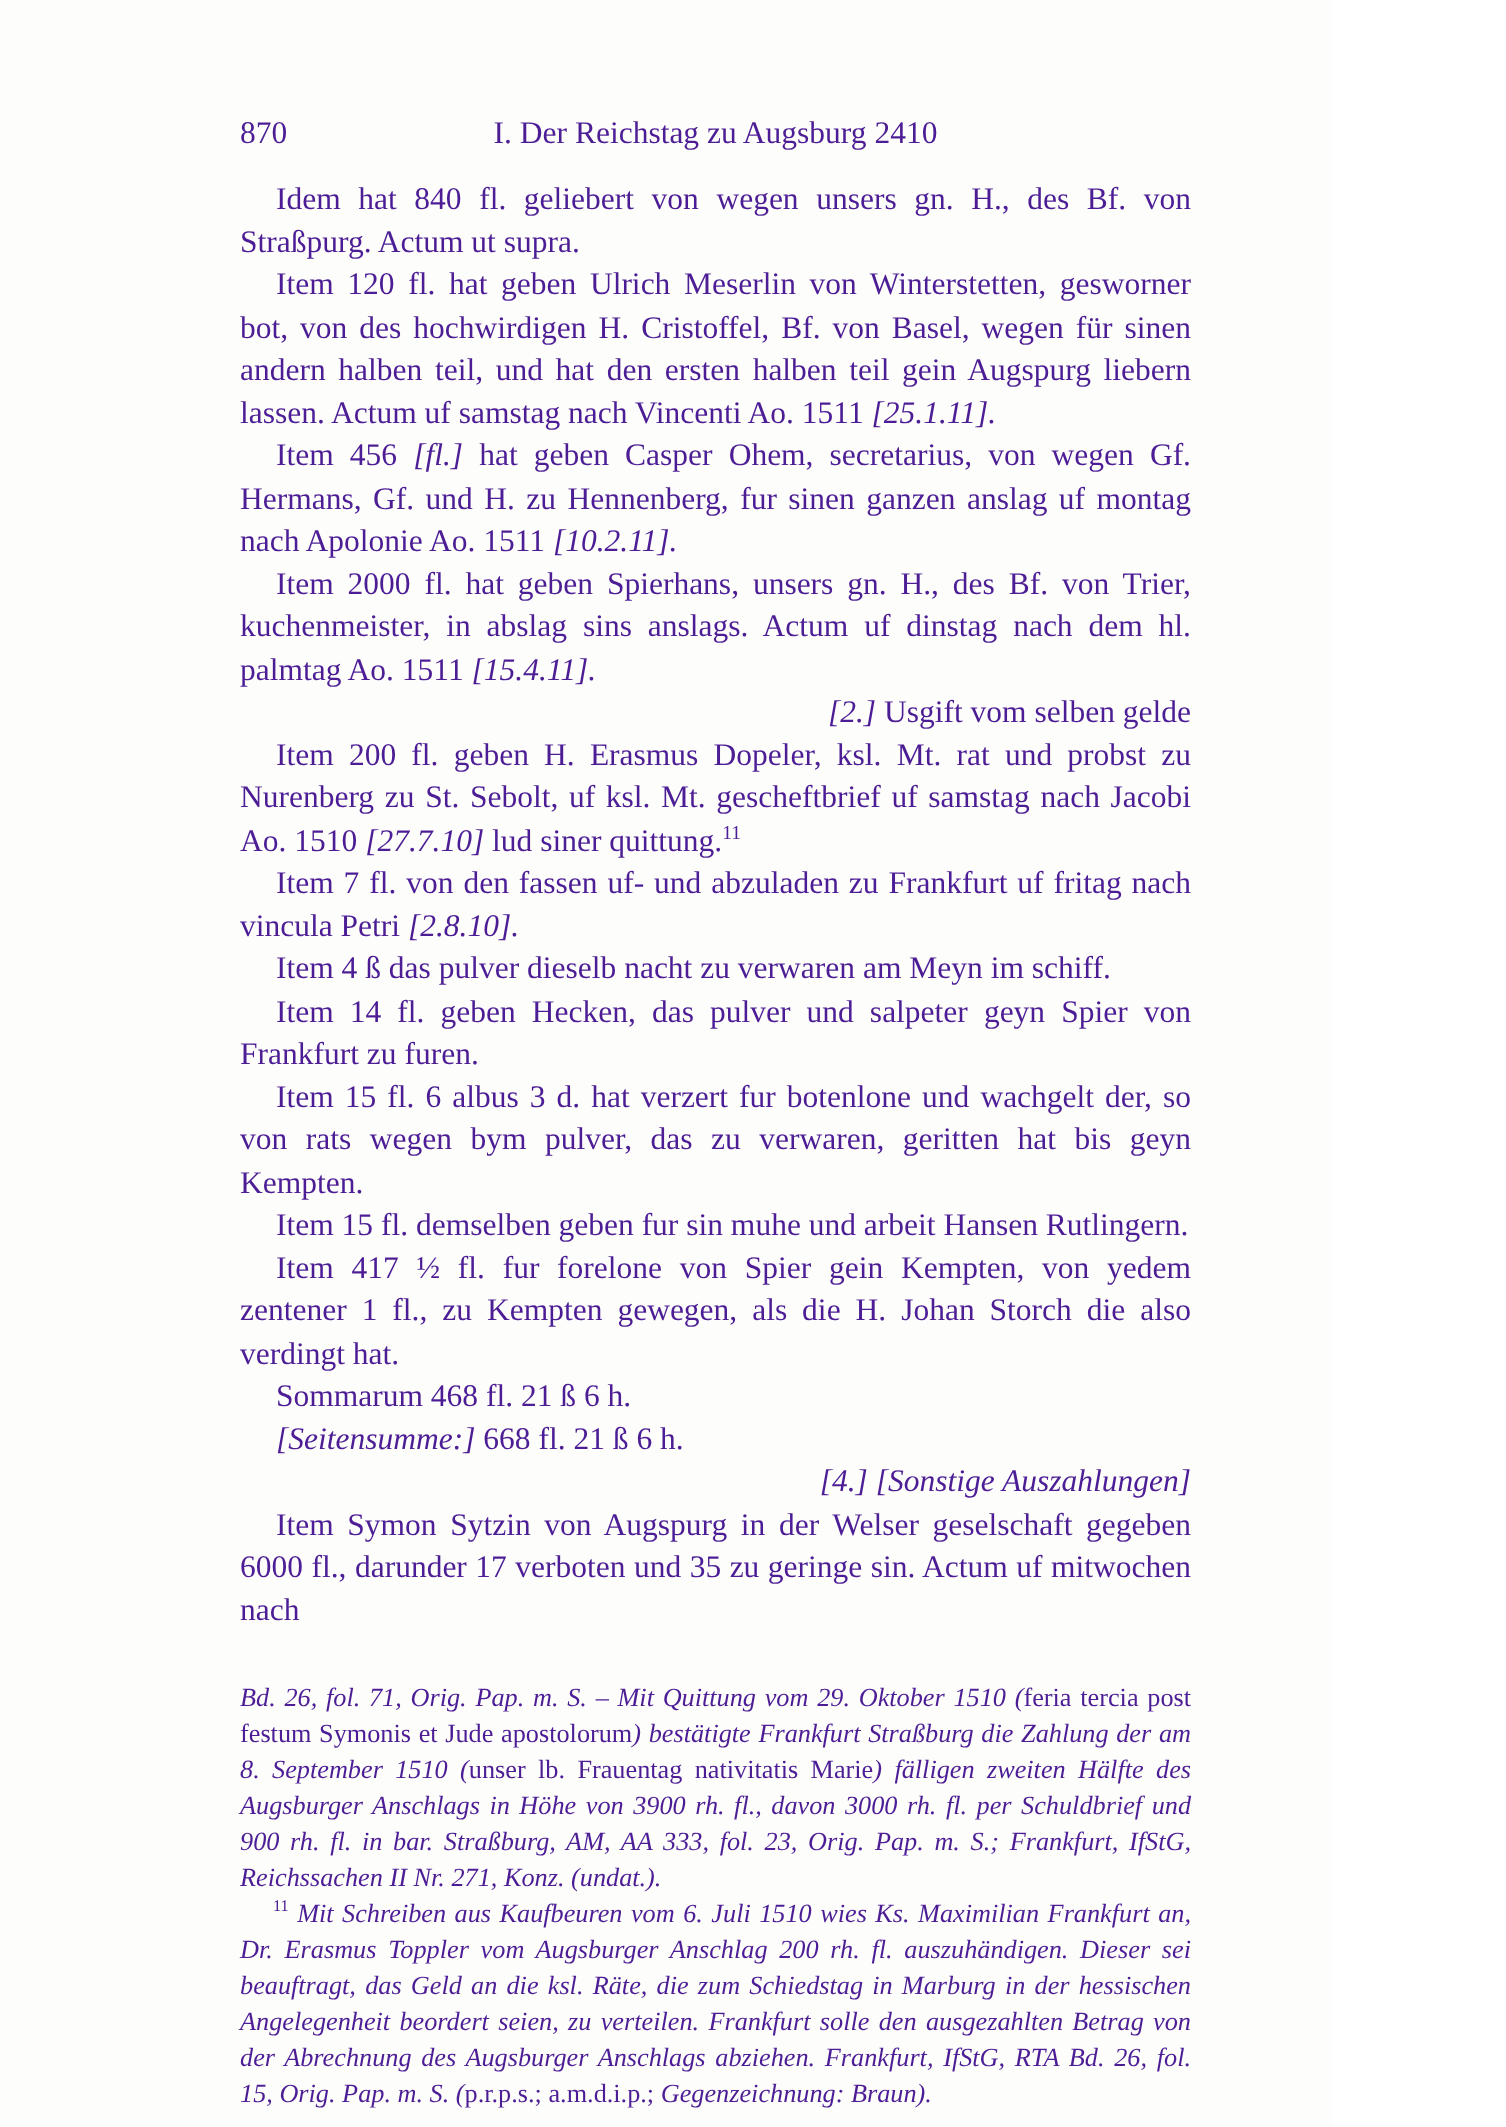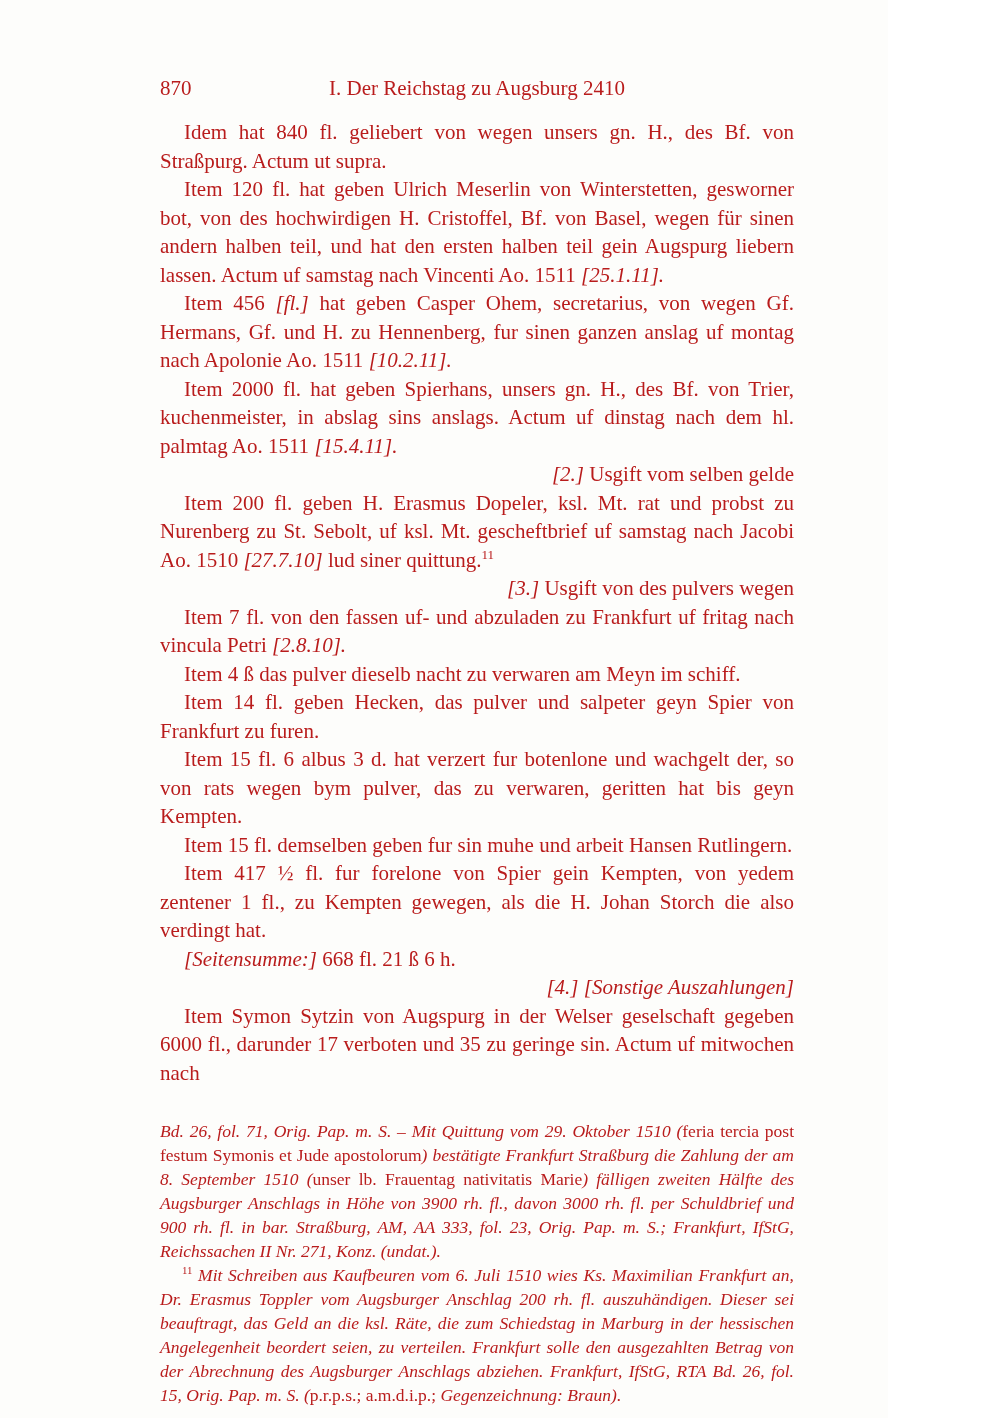--- a/index.html
+++ b/index.html
@@ -6,21 +6,21 @@
     margin: 0;
     padding: 0;
     background: #ffffff;
   }
   .page {
     position: relative;
     width: 888px;
     height: 1418px;
     box-sizing: border-box;
     background: #fdfdfb;
-    color: #b91c1c;
+    color: #4c1d95;
     font-family: "Liberation Serif", serif;
     padding: 74px 94px 0 160px;
     overflow: hidden;
   }
   .header {
     position: relative;
     font-size: 21px;
     line-height: 28px;
     margin-bottom: 16px;
   }
@@ -68,27 +68,27 @@
     <span class="pagenum">870</span>
     <span class="runtitle">I. Der Reichstag zu Augsburg 2410</span>
   </div>
   <div class="body-text" id="body-text">
       <p class="indent"><span class="rm">Idem hat 840 fl. geliebert von wegen unsers gn. H., des Bf. von Straßpurg. Actum ut supra.</span></p>
       <p class="indent"><span class="rm">Item 120 fl. hat geben Ulrich Meserlin von Winterstetten, gesworner bot, von des hochwirdigen H. Cristoffel, Bf. von Basel, wegen für sinen andern halben teil, und hat den ersten halben teil gein Augspurg liebern lassen. Actum uf samstag nach Vincenti Ao. 1511 </span><span class="it">[25.1.11].</span></p>
       <p class="indent"><span class="rm">Item 456 </span><span class="it">[fl.]</span><span class="rm"> hat geben Casper Ohem, secretarius, von wegen Gf. Hermans, Gf. und H. zu Hennenberg, fur sinen ganzen anslag uf montag nach Apolonie Ao. 1511 </span><span class="it">[10.2.11].</span></p>
       <p class="indent"><span class="rm">Item 2000 fl. hat geben Spierhans, unsers gn. H., des Bf. von Trier, kuchenmeister, in abslag sins anslags. Actum uf dinstag nach dem hl. palmtag Ao. 1511 </span><span class="it">[15.4.11].</span></p>
       <p class="center"><span class="it">[2.]</span><span class="rm"> Usgift vom selben gelde</span></p>
       <p class="indent"><span class="rm">Item 200 fl. geben H. Erasmus Dopeler, ksl. Mt. rat und probst zu Nurenberg zu St. Sebolt, uf ksl. Mt. gescheftbrief uf samstag nach Jacobi Ao. 1510 </span><span class="it">[27.7.10]</span><span class="rm"> lud siner quittung.</span><sup class="fnmark">11</sup></p>
-      <p class="center"><span class="it">[3.]</span><span class="rm"> Usgift von des pulvers wegen</span></p>
       <p class="indent"><span class="rm">Item 7 fl. von den fassen uf- und abzuladen zu Frankfurt uf fritag nach vincula Petri </span><span class="it">[2.8.10].</span></p>
       <p class="indent"><span class="rm">Item 4 ß das pulver dieselb nacht zu verwaren am Meyn im schiff.</span></p>
       <p class="indent"><span class="rm">Item 14 fl. geben Hecken, das pulver und salpeter geyn Spier von Frankfurt zu furen.</span></p>
       <p class="indent"><span class="rm">Item 15 fl. 6 albus 3 d. hat verzert fur botenlone und wachgelt der, so von rats wegen bym pulver, das zu verwaren, geritten hat bis geyn Kempten.</span></p>
       <p class="indent"><span class="rm">Item 15 fl. demselben geben fur sin muhe und arbeit Hansen Rutlingern.</span></p>
       <p class="indent"><span class="rm">Item 417 ½ fl. fur forelone von Spier gein Kempten, von yedem zentener 1 fl., zu Kempten gewegen, als die H. Johan Storch die also verdingt hat.</span></p>
+      <p class="indent"><span class="rm">Sommarum 468 fl. 21 ß 6 h.</span></p>
       <p class="indent"><span class="it">[Seitensumme:]</span><span class="rm"> 668 fl. 21 ß 6 h.</span></p>
       <p class="center"><span class="it">[4.] [Sonstige Auszahlungen]</span></p>
       <p class="indent"><span class="rm">Item Symon Sytzin von Augspurg in der Welser geselschaft gegeben 6000 fl., darunder 17 verboten und 35 zu geringe sin. Actum uf mitwochen nach</span></p>
     </div>
   <div class="footnotes" id="footnotes">
       <p class="cont"><span class="it">Bd. 26, fol. 71, Orig. Pap. m. S. – Mit Quittung vom 29. Oktober 1510 (</span><span class="rm">feria tercia post festum Symonis et Jude apostolorum</span><span class="it">) bestätigte Frankfurt Straßburg die Zahlung der am 8. September 1510 (</span><span class="rm">unser lb. Frauentag nativitatis Marie</span><span class="it">) fälligen zweiten Hälfte des Augsburger Anschlags in Höhe von 3900 rh. fl., davon 3000 rh. fl. per Schuldbrief und 900 rh. fl. in bar. Straßburg, AM, AA 333, fol. 23, Orig. Pap. m. S.; Frankfurt, IfStG, Reichssachen II Nr. 271, Konz. (undat.).</span></p>
       <p class="indent"><sup class="fnmark">11</sup><span class="it"> Mit Schreiben aus Kaufbeuren vom 6. Juli 1510 wies Ks. Maximilian Frankfurt an, Dr. Erasmus Toppler vom Augsburger Anschlag 200 rh. fl. auszuhändigen. Dieser sei beauftragt, das Geld an die ksl. Räte, die zum Schiedstag in Marburg in der hessischen Angelegenheit beordert seien, zu verteilen. Frankfurt solle den ausgezahlten Betrag von der Abrechnung des Augsburger Anschlags abziehen. Frankfurt, IfStG, RTA Bd. 26, fol. 15, Orig. Pap. m. S. (</span><span class="rm">p.r.p.s.; a.m.d.i.p.;</span><span class="it"> Gegenzeichnung: Braun).</span></p>
     </div>
 </div>
 

